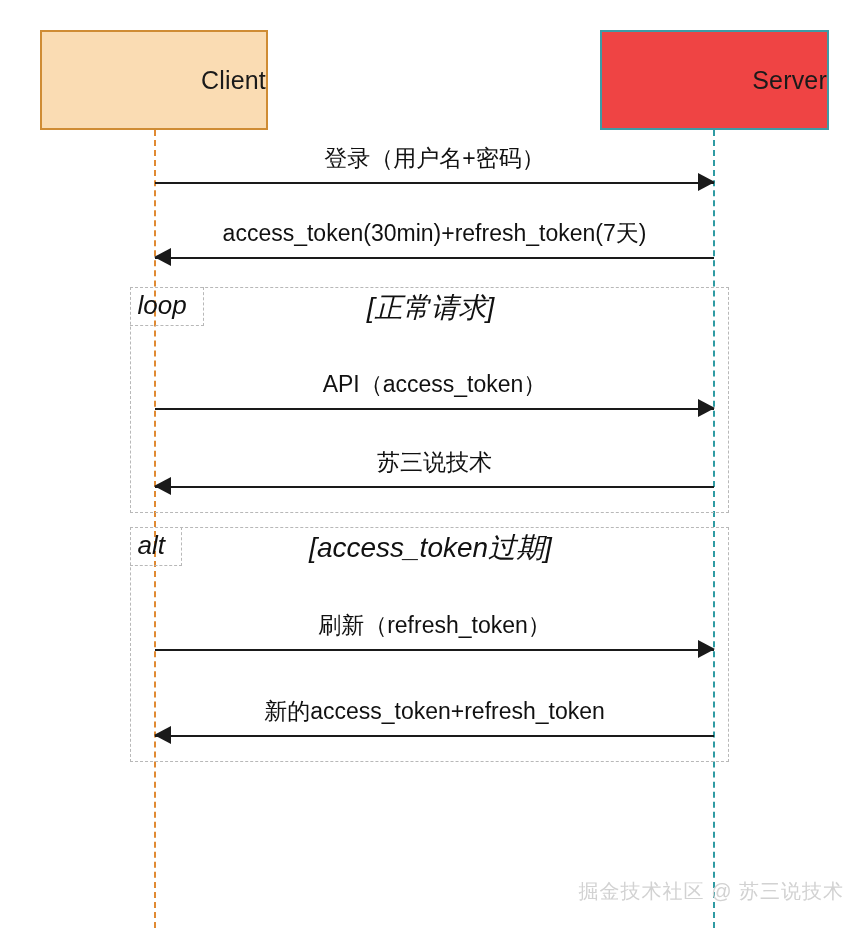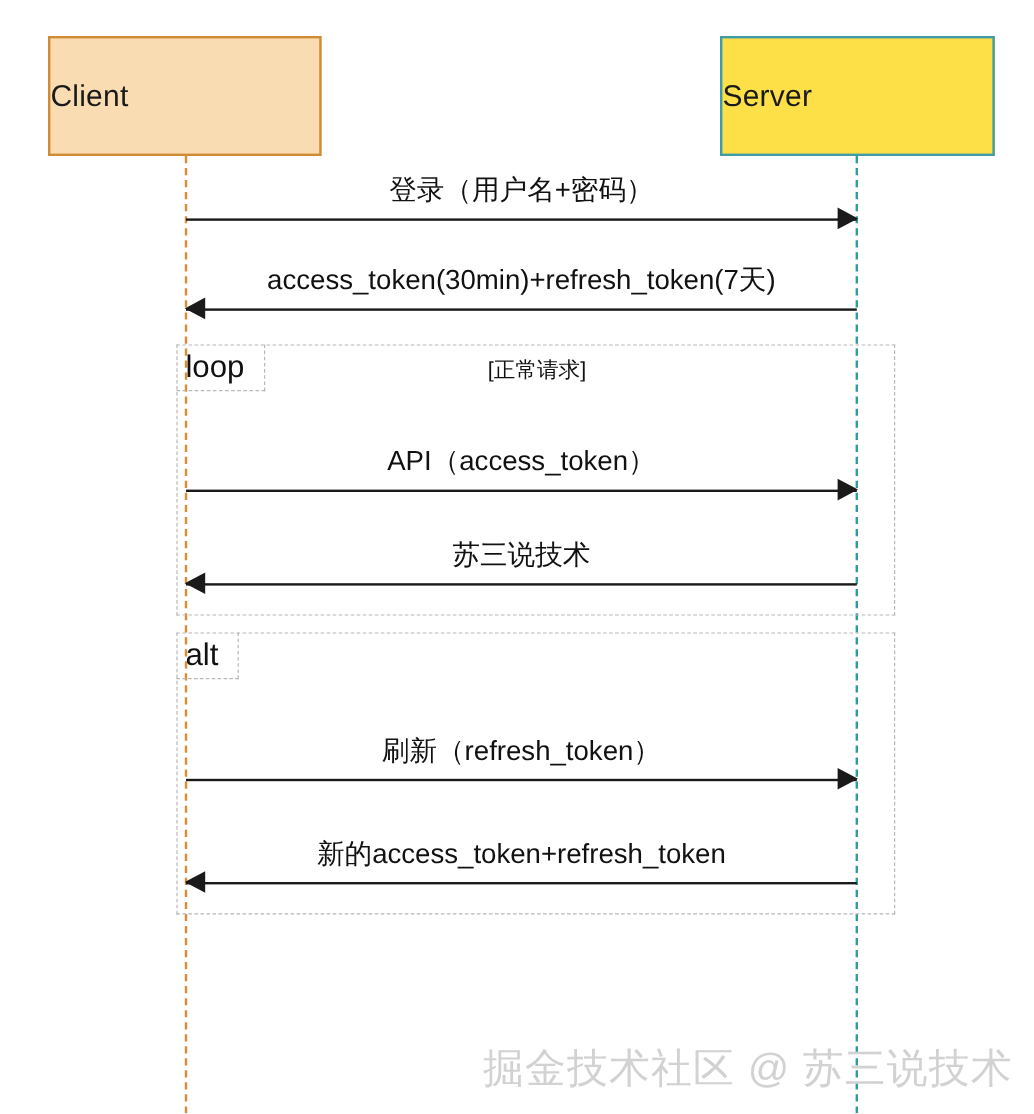--- a/index.html
+++ b/index.html
@@ -18,39 +18,39 @@
     background: #ffffff;
     overflow: hidden;
   }
 
   
   .participant {
     position: absolute;
     box-sizing: border-box;
     display: flex;
     align-items: center;
-    justify-content: flex-start;
+    justify-content: flex-end;
     font-size: 25px;
     color: #1a1a1a;
     letter-spacing: 0.2px;
   }
   #participant-client {
     left: 40px;
     top: 30px;
     width: 228px;
     height: 100px;
     background: #fadcb3;
     border: 2px solid #cf8c34;
   }
   #participant-server {
     left: 600px;
     top: 30px;
     width: 229px;
     height: 100px;
-    background: #fde047;
+    background: #ef4444;
     border: 2px solid #3f9ba5;
   }
 
   
   .lifeline {
     position: absolute;
     top: 130px;
     width: 0;
     height: 798px;
     border-left-width: 2px;
@@ -63,22 +63,23 @@
   #lifeline-server {
     left: 713px;
     border-left-color: #2f9ba3;
   }
 
   
   .fragment {
     position: absolute;
     box-sizing: border-box;
     border: 1.5px dashed #b8b8b8;
-    left: 147px;
+    left: 130px;
     width: 599px;
+    font-style: italic;
   }
   #fragment-loop { top: 287px;  height: 226px; }
   #fragment-alt  { top: 527px;  height: 235px; }
 
   .fragment-label {
     position: absolute;
     left: -1.5px;
     top: -1.5px;
     box-sizing: border-box;
     border: 1.5px dashed #b8b8b8;
@@ -89,21 +90,21 @@
     line-height: 32px;
     color: #111111;
     background: transparent;
   }
   .fragment-condition {
     position: absolute;
     top: 2px;
     left: 0;
     width: 599px;
     text-align: center;
-    font-size: 18px;
+    font-size: 28px;
     line-height: 36px;
     color: #111111;
     pointer-events: none;
   }
 
   
   .message {
     position: absolute;
     height: 0;
   }
@@ -140,21 +141,21 @@
     line-height: 32px;
     color: #111111;
     white-space: nowrap;
   }
 
   
   #watermark {
     position: absolute;
     right: 18px;
     bottom: 22px;
-    font-size: 34px;
+    font-size: 20px;
     line-height: 30px;
     color: #d2d2d2;
     letter-spacing: 1px;
     white-space: nowrap;
     user-select: none;
   }
 </style>
 </head>
 <body>
 
@@ -171,20 +172,21 @@
   <div class="lifeline" id="lifeline-client"></div>
   <div class="lifeline" id="lifeline-server"></div>
 
   <div class="fragment" id="fragment-loop">
     <div class="fragment-label">loop</div>
     <div class="fragment-condition">[正常请求]</div>
   </div>
 
   <div class="fragment" id="fragment-alt">
     <div class="fragment-label">alt</div>
+    <div class="fragment-condition">[access_token过期]</div>
   </div>
 
   <div class="message to-right" id="msg-login" style="left:155px; top:182px; width:559px;">
     <div class="msg-line" style="width:559px;"></div>
     <div class="msg-head"></div>
     <div class="msg-label">登录（用户名+密码）</div>
   </div>
 
   <div class="message to-left" id="msg-tokens" style="left:155px; top:257px; width:559px;">
     <div class="msg-line" style="width:559px;"></div>

